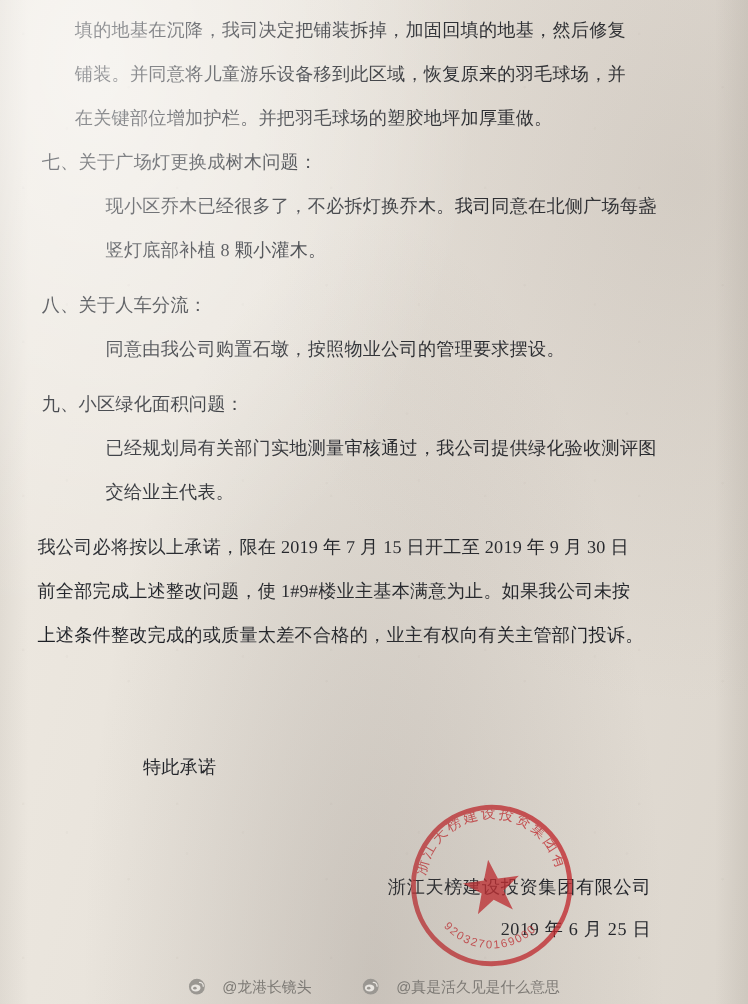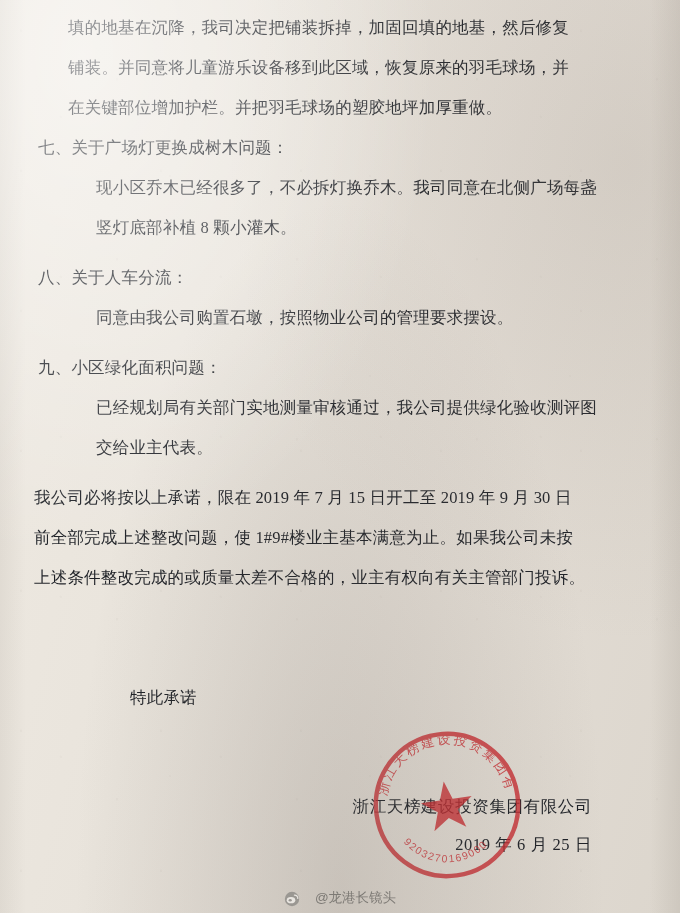--- a/index.html
+++ b/index.html
@@ -99,21 +99,21 @@
     justify-content: center;
     align-items: center;
     gap: 46px;
     z-index: 5;
     font-family: "Liberation Sans", sans-serif;
     font-size: 13.5px;
     color: #7d7a75;
   }
   .wm-item {
     display: flex;
-    align-items: flex-end;
+    align-items: flex-start;
     gap: 15px;
     white-space: nowrap;
   }
   .wb-logo {
     width: 16px;
     height: 16px;
     display: inline-block;
     flex: 0 0 auto;
   }
   .wb-logo svg { display: block; }
@@ -203,16 +203,27 @@
         <svg viewBox="0 0 16 16" xmlns="http://www.w3.org/2000/svg">
           <circle cx="8" cy="8" r="7.2" fill="#9a9792"></circle>
           <ellipse cx="7" cy="9.2" rx="4.3" ry="3.1" fill="#e9e6e1"></ellipse>
           <ellipse cx="6.2" cy="9.3" rx="1.6" ry="1.2" fill="#9a9792"></ellipse>
           <path d="M10.4 4.1c1.9 0 3.4 1.5 3.4 3.4" fill="none" stroke="#e9e6e1" stroke-width="1.2" stroke-linecap="round"></path>
         </svg>
       </span>
       <span>@龙港长镜头</span>
     </div>
 
+    <div class="wm-item">
+      <span class="wb-logo">
+        <svg viewBox="0 0 16 16" xmlns="http://www.w3.org/2000/svg">
+          <circle cx="8" cy="8" r="7.2" fill="#9a9792"></circle>
+          <ellipse cx="7" cy="9.2" rx="4.3" ry="3.1" fill="#e9e6e1"></ellipse>
+          <ellipse cx="6.2" cy="9.3" rx="1.6" ry="1.2" fill="#9a9792"></ellipse>
+          <path d="M10.4 4.1c1.9 0 3.4 1.5 3.4 3.4" fill="none" stroke="#e9e6e1" stroke-width="1.2" stroke-linecap="round"></path>
+        </svg>
+      </span>
+      <span>@真是活久见是什么意思</span>
+    </div>
 
   </div>
 
 </div>
 
 </body></html>

